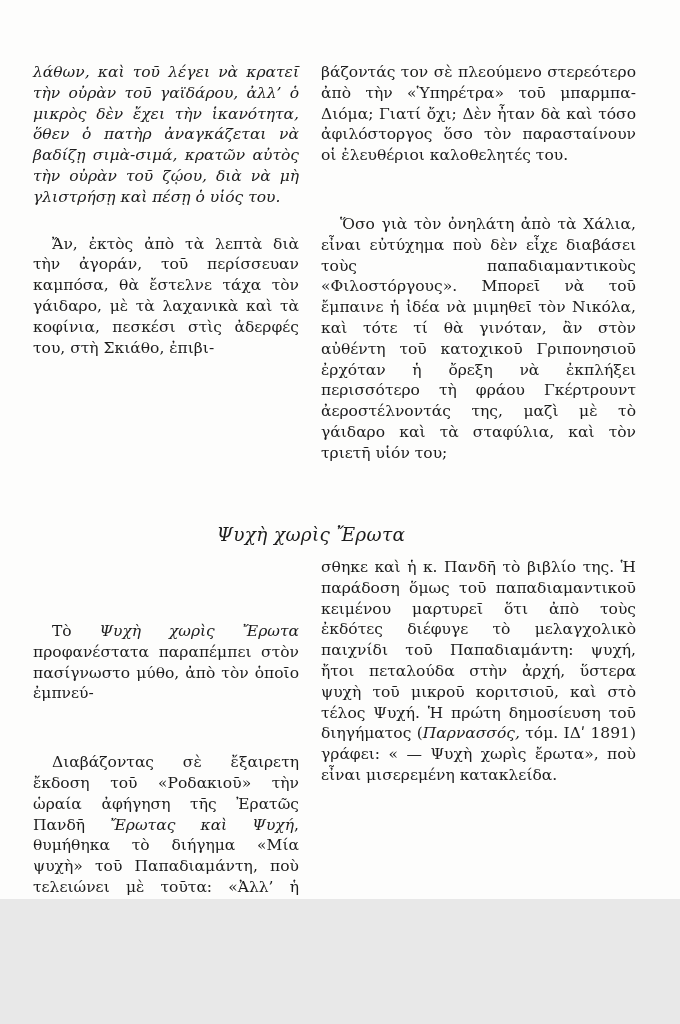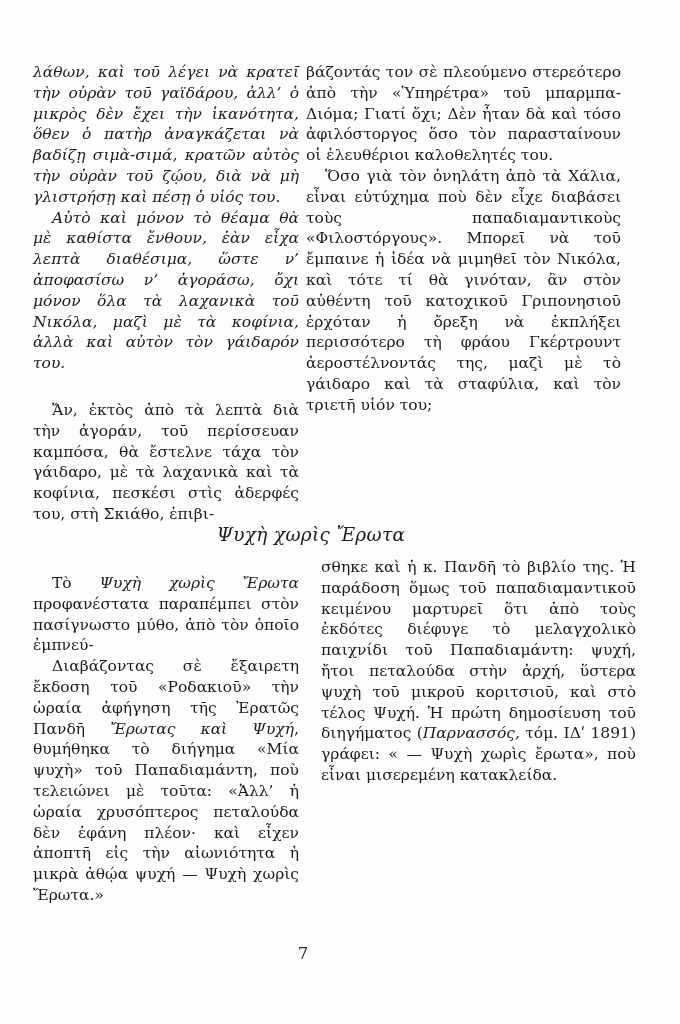--- a/index.html
+++ b/index.html
@@ -3,43 +3,43 @@
 <meta charset="utf-8">
 <style>
   html, body {
     margin: 0;
     padding: 0;
     background: #e8e8e8;
   }
   .page {
     position: relative;
     width: 680px;
-    height: 1024px;
+    height: 899px;
     margin: 0 auto;
     background: #fdfdfc;
     color: #1c1c1c;
     font-family: "DejaVu Serif", "Liberation Serif", serif;
     overflow: hidden;
   }
   .column {
     position: absolute;
     font-size: 15.5px;
     line-height: 20.8px;
     text-align: justify;
   }
   .col-top-left    { left: 33px;  top: 62px;  width: 266px; }
-  .col-top-right   { left: 306px; top: 62px;  width: 315px; }
+  .col-top-right   { left: 321px; top: 62px;  width: 315px; }
   .col-bottom-left { left: 33px;  top: 573px; width: 266px; }
   .col-bottom-right{ left: 321px; top: 557px; width: 315px; }
 
   p.para {
     margin: 0;
     padding: 0;
   }
-  p.para.indent { text-indent: 19px; }
+  p.para.indent { text-indent: 19px; margin-top: 48px; }
   p.para.gap-before { margin-top: 26px; }
   p.para.italic { font-style: italic; }
   .seg-italic { font-style: italic; }
 
   .section-heading {
     position: absolute;
     left: 33px;
     top: 524px;
     width: 556px;
     margin: 0;
@@ -59,21 +59,20 @@
     color: #2a2a2a;
   }
 </style>
 </head>
 <body>
 
 <div class="page" style="background: rgb(253, 253, 252); color: rgb(28, 28, 28);">
 
   <div class="column col-top-left">
       <p class="para italic"><span class="seg-italic">λάθων, καὶ τοῦ λέγει νὰ κρατεῖ τὴν οὐρὰν τοῦ γαϊδάρου, ἀλλ’ ὁ μικρὸς δὲν ἔχει τὴν ἱκανότητα, ὅθεν ὁ πατὴρ ἀναγκάζεται νὰ βαδίζῃ σιμὰ-σιμά, κρατῶν αὐτὸς τὴν οὐρὰν τοῦ ζῴου, διὰ νὰ μὴ γλιστρήσῃ καὶ πέσῃ ὁ υἱός του.</span></p>
-      <p class="para indent italic"><span class="seg-italic">Αὐτὸ καὶ μόνον τὸ θέαμα θὰ μὲ καθίστα ἔνθουν, ἐὰν εἶχα λεπτὰ διαθέσιμα, ὥστε ν’ ἀποφασίσω ν’ ἀγοράσω, ὄχι μόνον ὅλα τὰ λαχανικὰ τοῦ Νικόλα, μαζὶ μὲ τὰ κοφίνια, ἀλλὰ καὶ αὐτὸν τὸν γάιδαρόν του.</span></p>
       <p class="para indent gap-before"><span>Ἄν, ἐκτὸς ἀπὸ τὰ λεπτὰ διὰ τὴν ἀγοράν, τοῦ περίσσευαν καμπόσα, θὰ ἔστελνε τάχα τὸν γάιδαρο, μὲ τὰ λαχανικὰ καὶ τὰ κοφίνια, πεσκέσι στὶς ἀδερφές του, στὴ Σκιάθο, ἐπιβι-</span></p>
     </div>
 
   <div class="column col-top-right">
       <p class="para"><span>βάζοντάς τον σὲ πλεούμενο στερεότερο ἀπὸ τὴν «Ὑπηρέτρα» τοῦ μπαρμπα-Διόμα; Γιατί ὄχι; Δὲν ἦταν δὰ καὶ τόσο ἀφιλόστοργος ὅσο τὸν παρασταίνουν οἱ ἐλευθέριοι καλοθελητές του.</span></p>
       <p class="para indent"><span>Ὅσο γιὰ τὸν ὀνηλάτη ἀπὸ τὰ Χάλια, εἶναι εὐτύχημα ποὺ δὲν εἶχε διαβάσει τοὺς παπαδιαμαντικοὺς «Φιλοστόργους». Μπορεῖ νὰ τοῦ ἔμπαινε ἡ ἰδέα νὰ μιμηθεῖ τὸν Νικόλα, καὶ τότε τί θὰ γινόταν, ἂν στὸν αὐθέντη τοῦ κατοχικοῦ Γριπονησιοῦ ἐρχόταν ἡ ὄρεξη νὰ ἐκπλήξει περισσότερο τὴ φράου Γκέρτρουντ ἀεροστέλνοντάς της, μαζὶ μὲ τὸ γάιδαρο καὶ τὰ σταφύλια, καὶ τὸν τριετῆ υἱόν του;</span></p>
     </div>
 
   <h2 class="section-heading">Ψυχὴ χωρὶς Ἔρωτα</h2>
 

